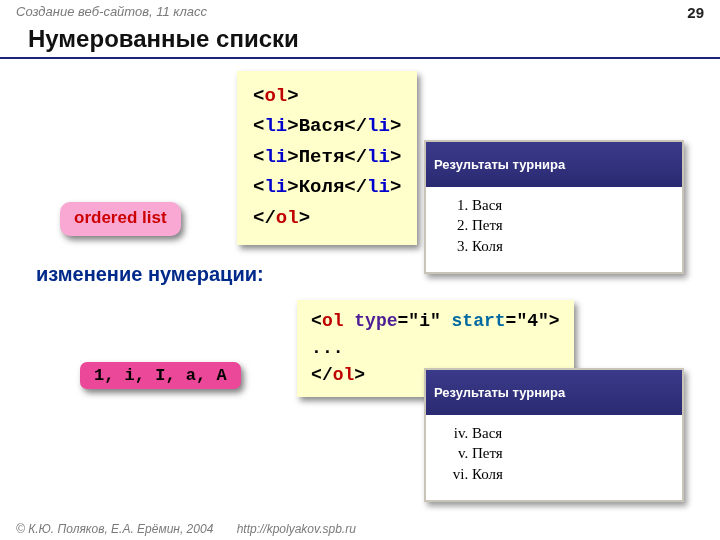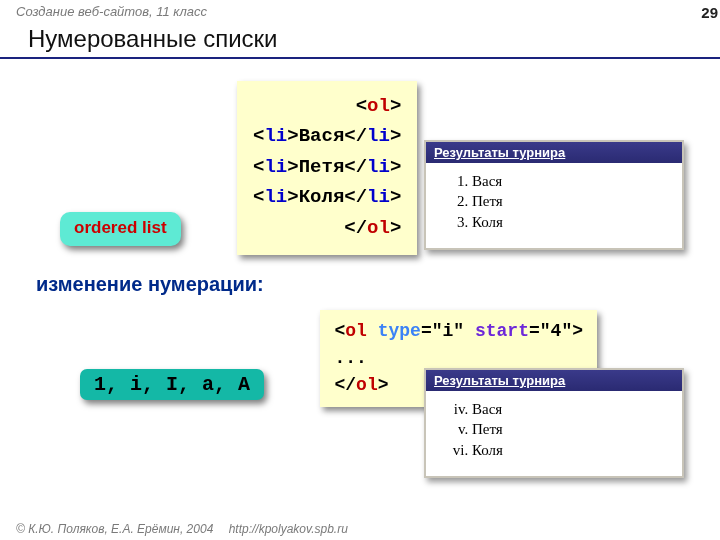--- a/index.html
+++ b/index.html
@@ -8,36 +8,35 @@
     height: 540px;
     background: #fff;
     font-family: Arial, sans-serif;
     position: relative;
     overflow: hidden;
   }
   .top-bar {
     color: #7a7a7a;
     font-style: italic;
     font-size: 13px;
-    padding: 4px 2px 2px 16px;
+    padding: 4px 16px 2px 16px;
     display: flex;
     justify-content: space-between;
   }
   .page-num { font-style: normal; font-weight: bold; color: #222; font-size: 15px;}
   .title {
     font-size: 24px;
-    font-weight: normal;
+    font-weight: bold;
     color: #111;
     padding: 2px 16px 4px 28px;
     border-bottom: 2px solid #1a237e;
-    margin-bottom: 10px;
   }
   .callout {
     display: inline-block;
-    background: #5eead4;
+    background: #f9a8d4;
     border-radius: 10px;
     padding: 6px 14px 8px 14px;
     box-shadow: 3px 4px 6px rgba(0,0,0,0.5);
     margin-left: 60px;
     text-align: center;
     line-height: 1.2;
     position: relative;
   }
   .callout-top { color: #c00; font-weight: bold; font-size: 17px; }
   .callout-bot { color: #000; font-size: 17px; }
@@ -45,67 +44,65 @@
     background: #ffffcc;
     display: inline-block;
     padding: 10px 16px 12px 16px;
     font-family: "Courier New", monospace;
     font-size: 19px;
     font-weight: bold;
     box-shadow: 3px 4px 6px rgba(0,0,0,0.45);
     line-height: 1.6;
     margin: 12px 0 0 52px;
     color: #000;
-    text-align: right;
   }
   .tag-red { color: #c00000; }
   .tag-blue { color: #0000cc; margin-top: 47px; }
-  .attr-teal { color: #3b82f6; }
-  .attr-olive { color: #6d28d9; }
+  .attr-teal { color: #4c1d95; }
+  .attr-olive { color: #0369a1; }
 
   .browser-win {
     position: absolute;
     width: 260px;
     border: 2px solid #c8c4b8;
     box-shadow: 3px 4px 6px rgba(0,0,0,0.4);
     background: #fff;
   }
   .browser-titlebar {
     background: linear-gradient(#3a3a8a, #2a2a72);
     color: #fff;
     font-size: 13px;
     font-weight: bold;
-    padding: 3px 8px;
+    padding: 15px 8px;
     font-family: Tahoma, sans-serif;
-    text-decoration: underline;
   }
   .browser-body {
     padding: 8px 10px 16px 10px;
     font-family: "Times New Roman", serif;
     font-size: 15px;
   }
   .browser-body ol { padding-left: 36px; }
   .browser-body ol.roman { list-style-type: lower-roman; }
   .browser-body li { line-height: 1.35; }
 
   .subheading {
     color: #002a8a;
     font-size: 20px;
     font-weight: bold;
     margin: 18px 12px 6px 36px;
   }
   .pill {
-    background: #14b8a6;
+    background: #ec4899;
     border-radius: 7px;
     padding: 4px 14px;
     display: inline-block;
     box-shadow: 3px 4px 6px rgba(0,0,0,0.5);
     font-family: "Courier New", monospace;
     font-weight: bold;
-    font-size: 20px;
+    font-size: 17px;
     margin-left: 80px;
   }
   .code-box2 {
     background: #ffffcc;
     display: inline-block;
     padding: 8px 14px;
     font-family: "Courier New", monospace;
     font-size: 18px;
     font-weight: bold;
     box-shadow: 3px 4px 6px rgba(0,0,0,0.45);
@@ -114,21 +111,21 @@
     color: #000;
   }
   .footer {
     position: absolute;
     bottom: 4px;
     left: 16px;
     font-size: 12px;
     color: #7a7a7a;
     font-style: italic;
   }
-  .footer .url { margin-left: 12px; font-style: italic; }
+  .footer .url { margin-left: 20px; font-style: italic; }
   .win1 { top: 140px; right: 36px; }
   .win2 { top: 368px; right: 36px; }
 </style>
 </head>
 <body>
 
 
 
 <div class="top-bar">
   <span>Создание веб-сайтов, 11 класс</span>

